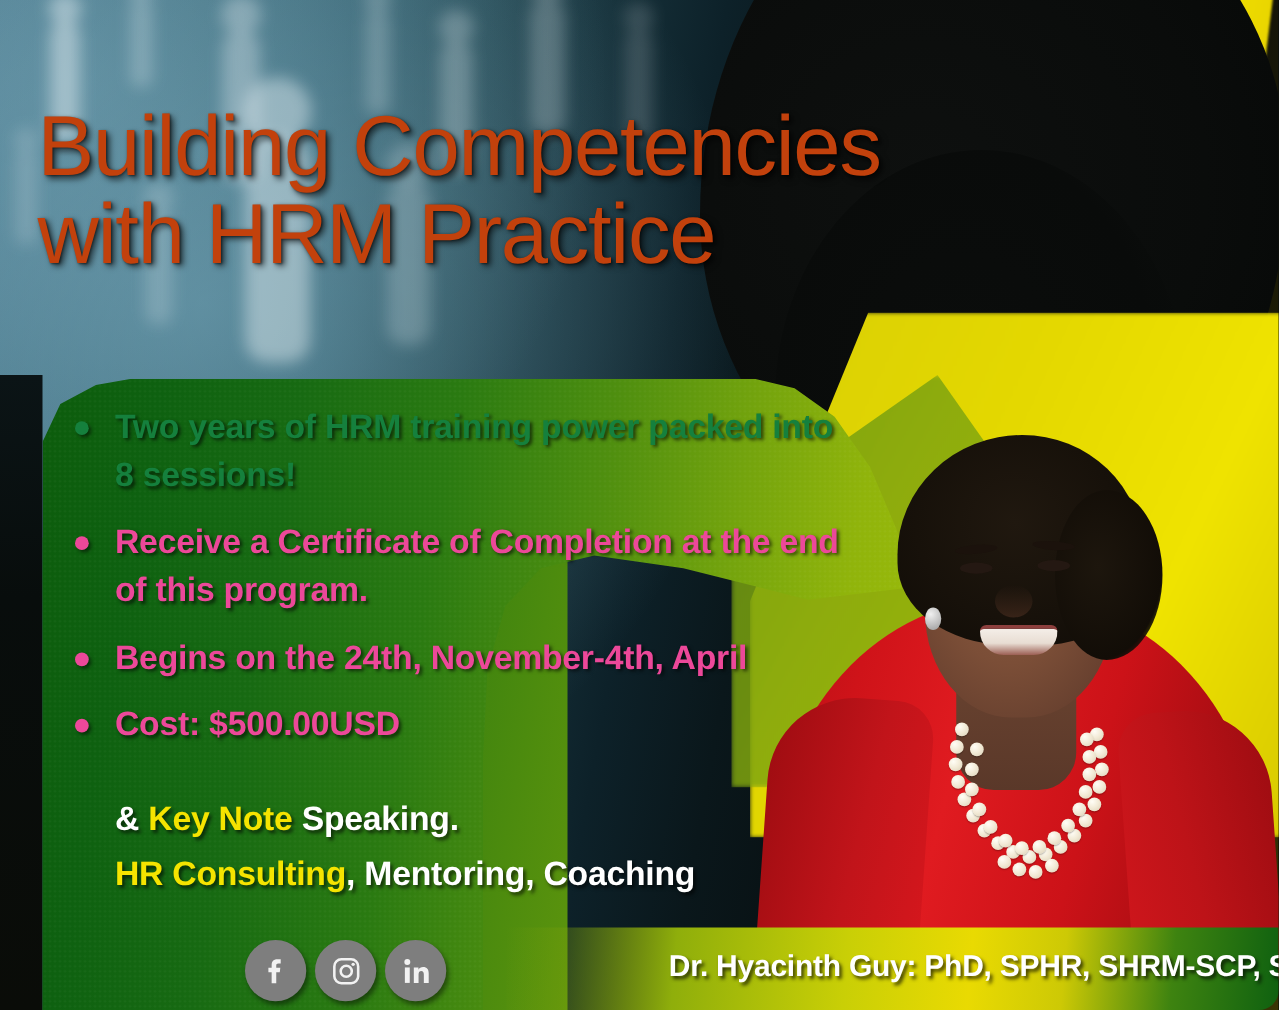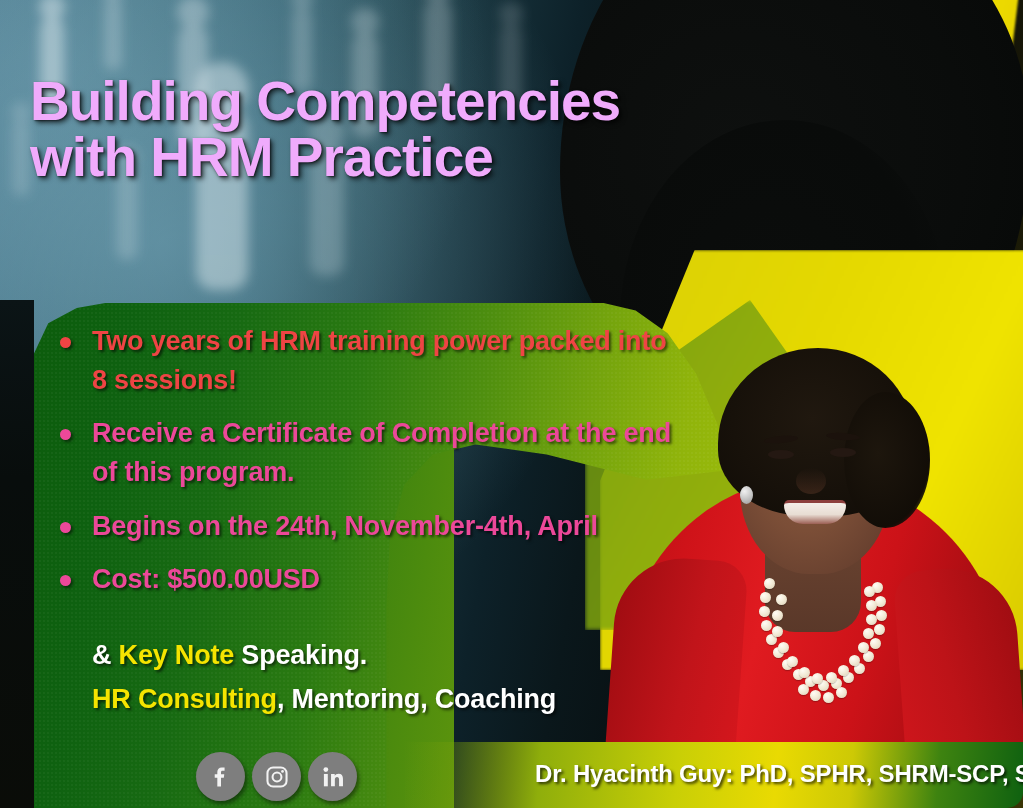--- a/index.html
+++ b/index.html
@@ -300,23 +300,23 @@
     box-shadow: 0 1px 1px rgba(0,0,0,.25);
   }
 
   
   .title {
     position: absolute;
     left: 30px;
     top: 36px;
     width: 975px;
     z-index: 5;
-    color: #f0abfc;
-    font-size: 55px;
-    font-weight: bold;
+    color: #c2410c;
+    font-size: 68px;
+    font-weight: normal;
     line-height: 1.03;
     letter-spacing: -1px;
     text-shadow:
       3px 3px 5px rgba(0,0,0,0.62),
       1px 1px 2px rgba(0,0,0,0.55);
   }
   .title .line { display: block; white-space: nowrap; }
 
   
   .bullets {
@@ -344,21 +344,21 @@
     content: "";
     position: absolute;
     left: 14px;
     top: 15px;
     width: 11px;
     height: 11px;
     border-radius: 50%;
     background: currentColor;
     box-shadow: 2px 2px 3px rgba(0,0,0,0.5);
   }
-  .bullets li.accent { color: #ef4444; }
+  .bullets li.accent { color: #15803d; }
 
   
   .services {
     position: absolute;
     left: 92px;
     top: 634px;
     z-index: 6;
     font-size: 27px;
     font-weight: bold;
     line-height: 1.62;

